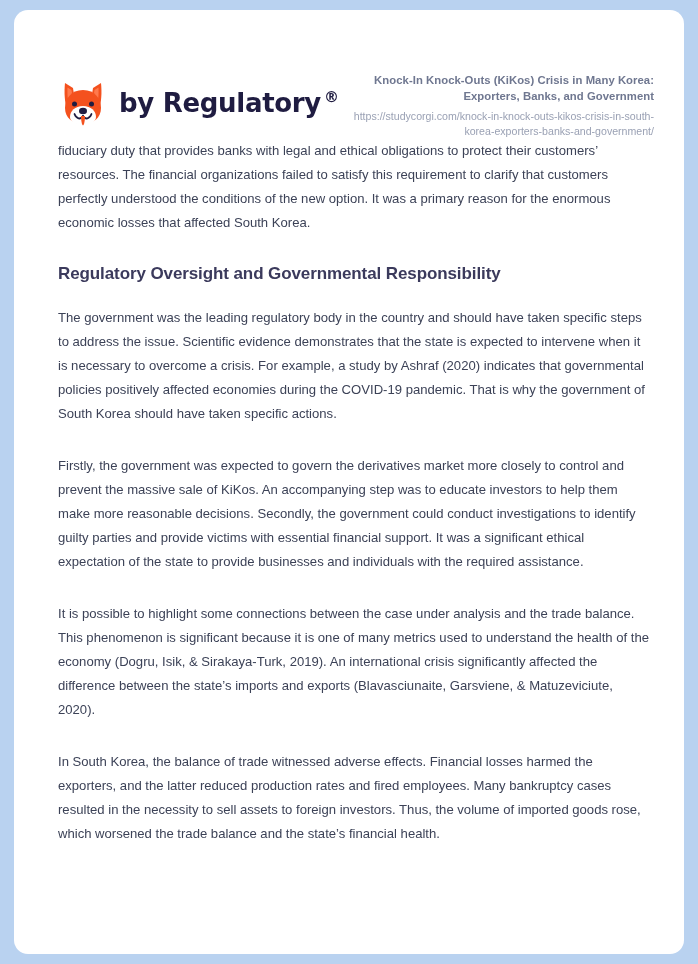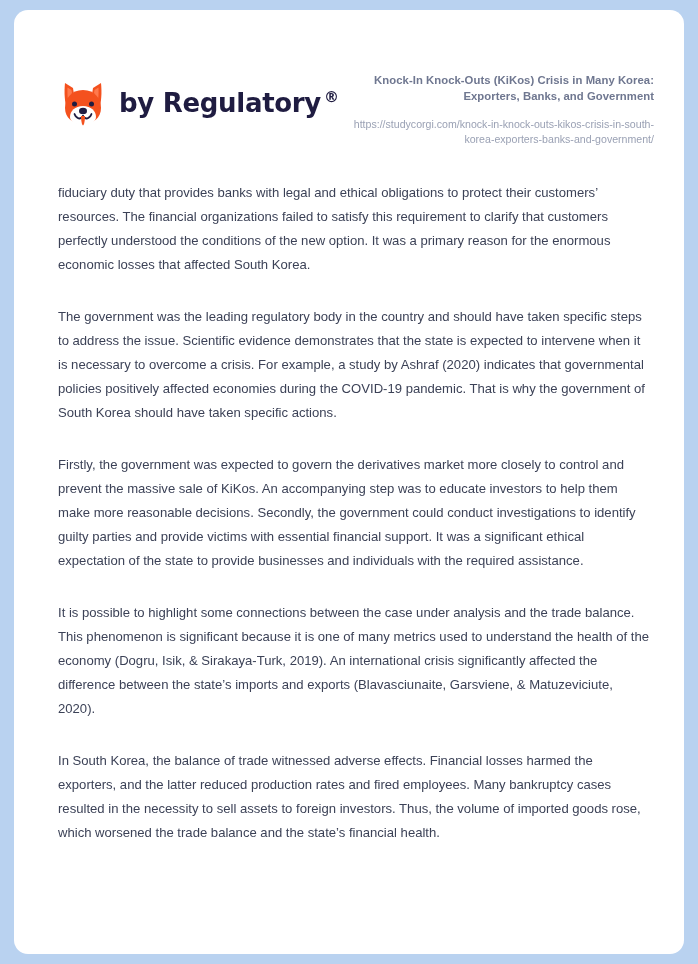--- a/index.html
+++ b/index.html
@@ -68,27 +68,26 @@
     font-size: 11.3px;
     font-weight: bold;
     color: #6f7790;
     line-height: 1.42;
     letter-spacing: 0.05px;
   }
   .header-url {
     font-size: 10.6px;
     color: #9aa1b4;
     line-height: 1.42;
-    margin-top: 13px;
+    margin-top: 5px;
     word-break: break-all;
   }
   
   .doc-body {
     padding: 0 34px 0 44px;
-    margin-top: 34px;
     box-sizing: border-box;
   }
   .doc-body p {
     margin: 0 0 28px 0;
     font-size: 13.1px;
     line-height: 24px;
     color: #3c4257;
     text-align: left;
   }
   .section-heading {
@@ -139,20 +138,21 @@
       <div class="header-title">Knock-In Knock-Outs (KiKos) Crisis in Many Korea: Exporters, Banks, and Government</div>
       <div class="header-url">https://studycorgi.com/knock-in-knock-outs-kikos-crisis-in-south-korea-exporters-banks-and-government/</div>
     </div>
 
   </div>
 
   <div class="doc-body">
 
     <p>fiduciary duty that provides banks with legal and ethical obligations to protect their customers’ resources. The financial organizations failed to satisfy this requirement to clarify that customers perfectly understood the conditions of the new option. It was a primary reason for the enormous economic losses that affected South Korea.</p>
 
+    <h2 class="section-heading">Regulatory Oversight and Governmental Responsibility</h2>
 
     <p>The government was the leading regulatory body in the country and should have taken specific steps to address the issue. Scientific evidence demonstrates that the state is expected to intervene when it is necessary to overcome a crisis. For example, a study by Ashraf (2020) indicates that governmental policies positively affected economies during the COVID-19 pandemic. That is why the government of South Korea should have taken specific actions.</p>
 
     <p>Firstly, the government was expected to govern the derivatives market more closely to control and prevent the massive sale of KiKos. An accompanying step was to educate investors to help them make more reasonable decisions. Secondly, the government could conduct investigations to identify guilty parties and provide victims with essential financial support. It was a significant ethical expectation of the state to provide businesses and individuals with the required assistance.</p>
 
     <p>It is possible to highlight some connections between the case under analysis and the trade balance. This phenomenon is significant because it is one of many metrics used to understand the health of the economy (Dogru, Isik, &amp; Sirakaya-Turk, 2019). An international crisis significantly affected the difference between the state’s imports and exports (Blavasciunaite, Garsviene, &amp; Matuzeviciute, 2020).</p>
 
     <p>In South Korea, the balance of trade witnessed adverse effects. Financial losses harmed the exporters, and the latter reduced production rates and fired employees. Many bankruptcy cases resulted in the necessity to sell assets to foreign investors. Thus, the volume of imported goods rose, which worsened the trade balance and the state’s financial health.</p>
 
   </div>

